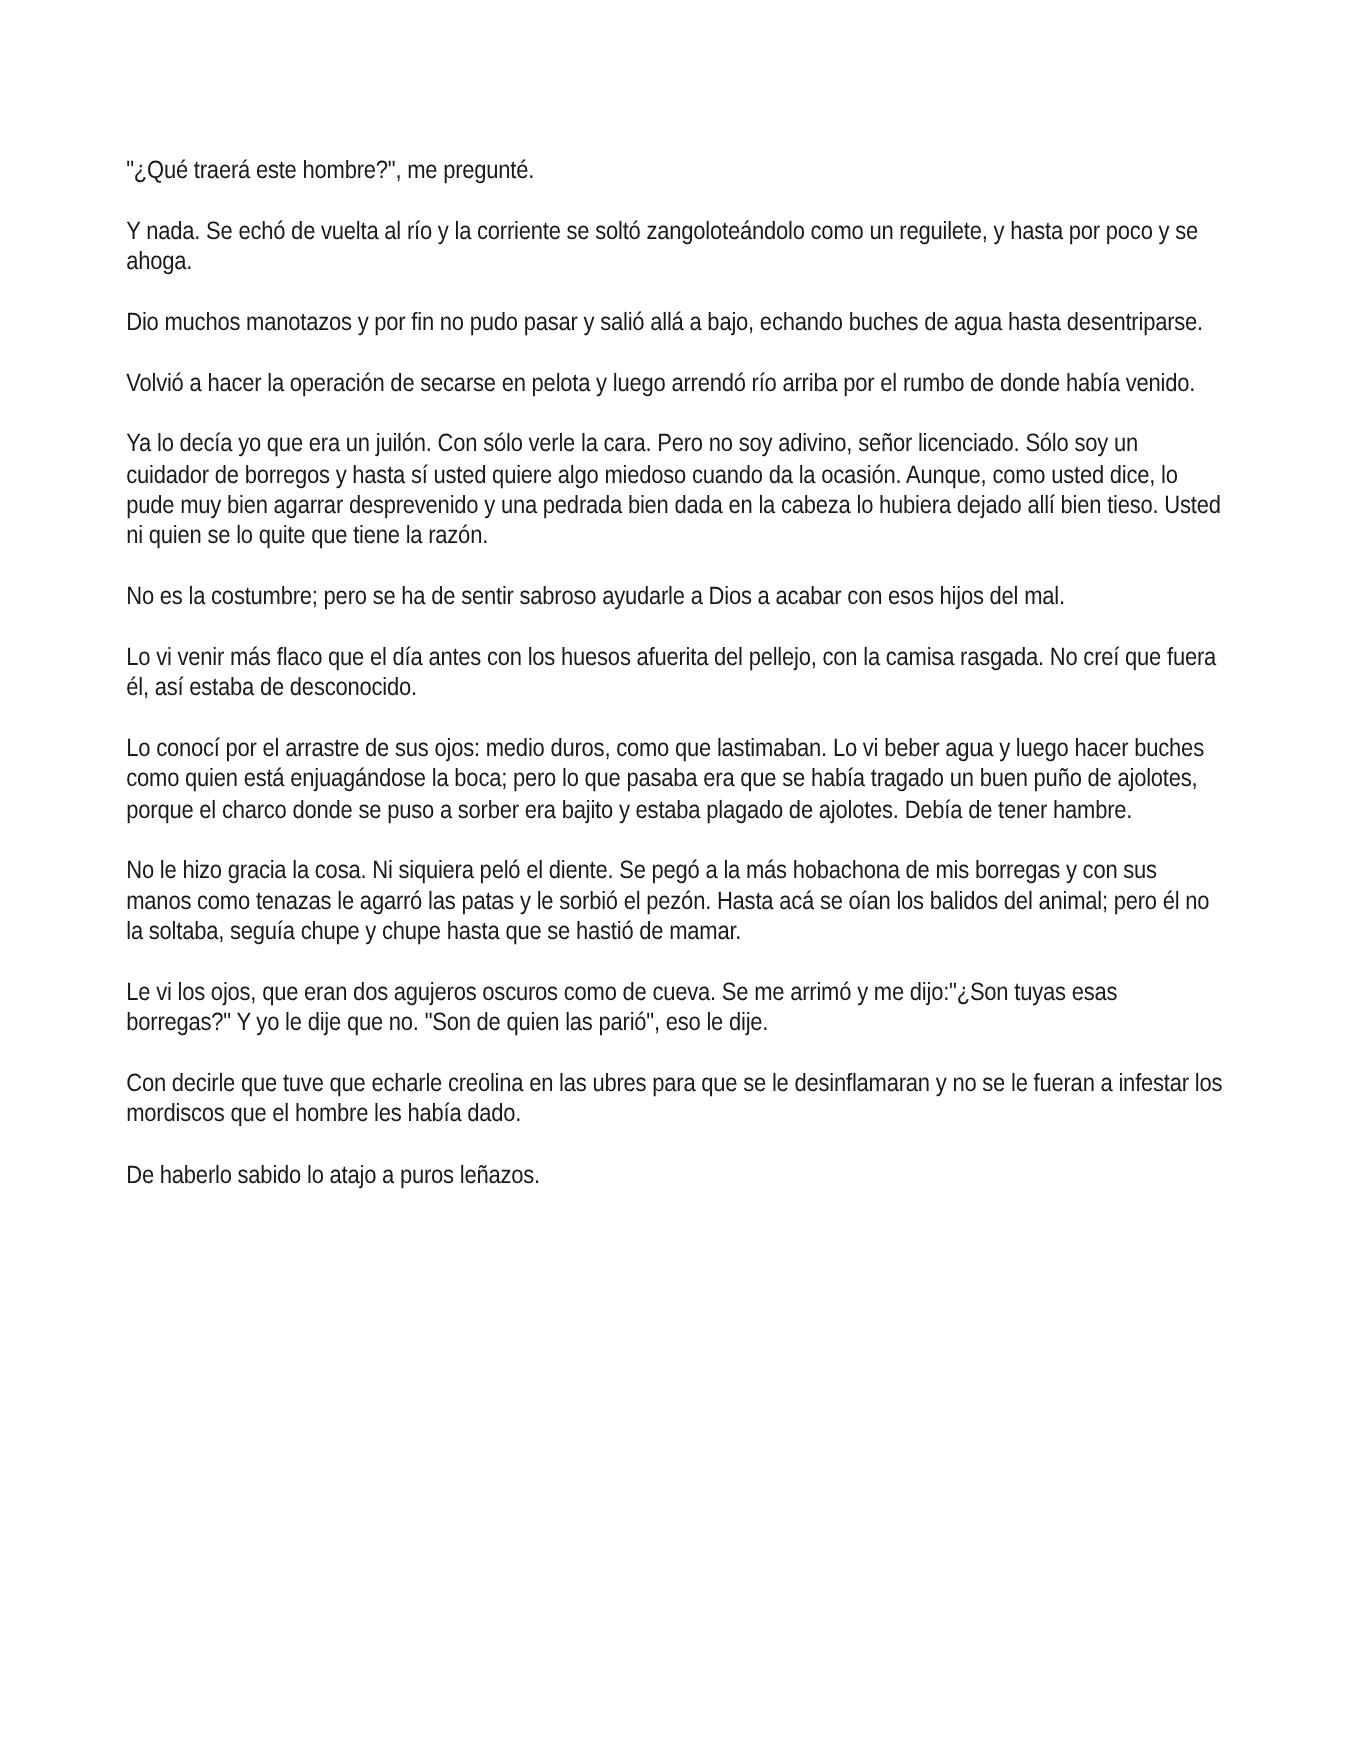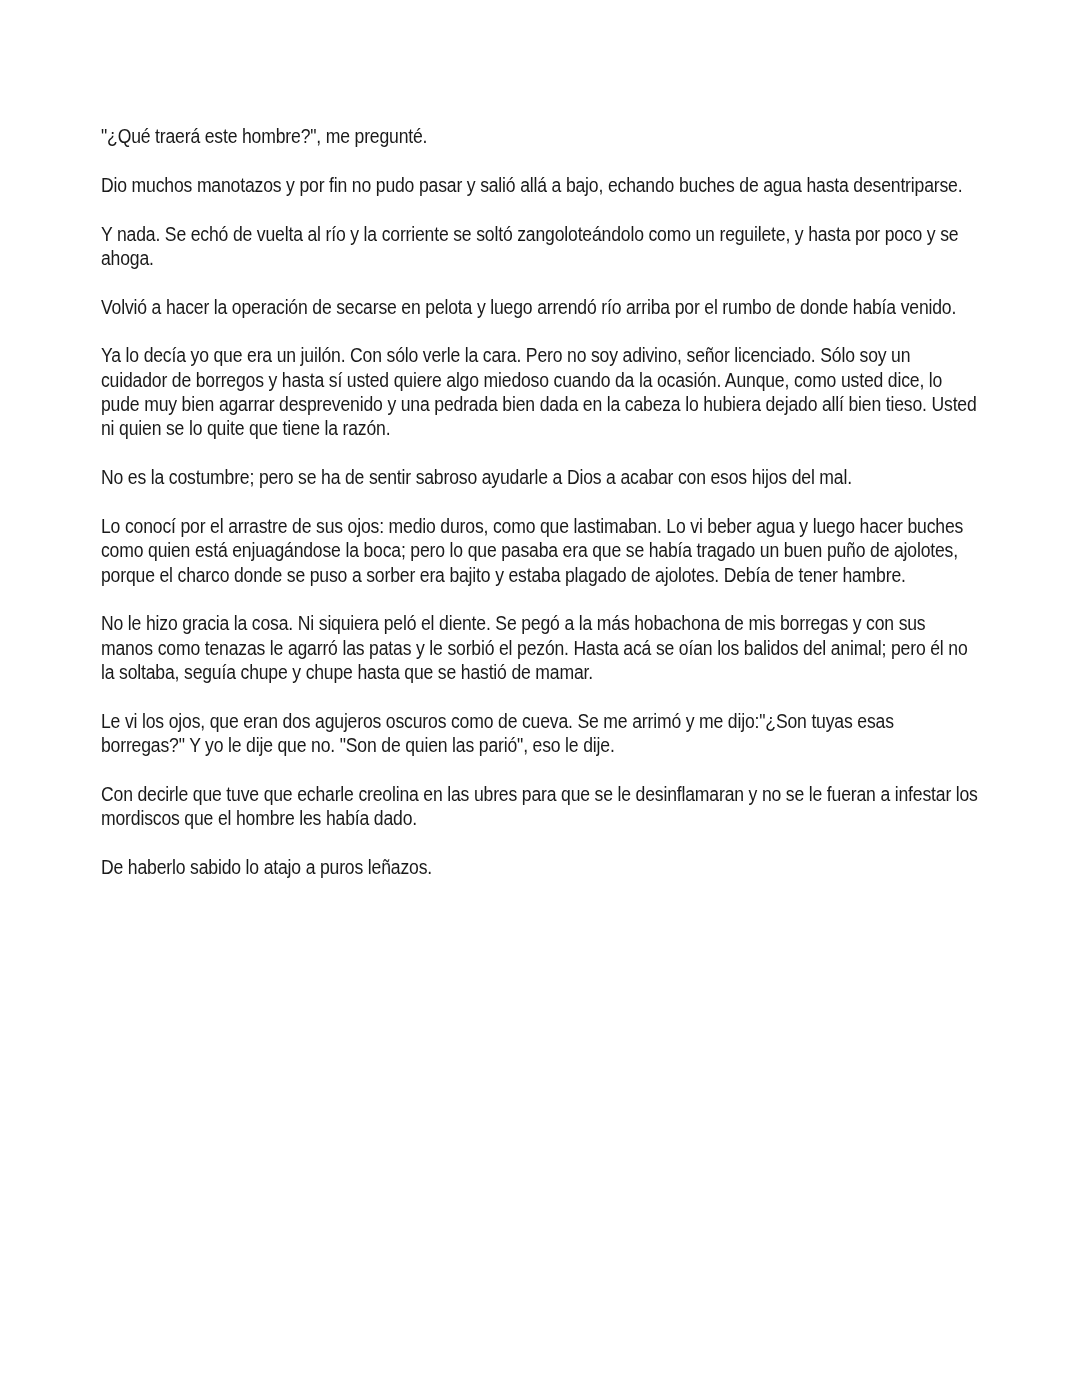--- a/index.html
+++ b/index.html
@@ -38,33 +38,36 @@
     }
   </style>
 </head>
 <body>
 
 <div class="page">
   <p class="para">
       <span class="para-inner">"¿Qué traerá este hombre?", me pregunté.</span>
     </p>
   <p class="para">
-      <span class="para-inner">Dio muchos manotazos y por fin no pudo pasar y salió allá a bajo, echando buches de agua hasta desentriparse.</span>
+      <span class="para-inner">Y nada. Se echó de vuelta al río y la corriente se soltó zangoloteándolo como un reguilete, y hasta por poco y se ahoga.</span>
     </p>
   <p class="para">
-      <span class="para-inner">Y nada. Se echó de vuelta al río y la corriente se soltó zangoloteándolo como un reguilete, y hasta por poco y se ahoga.</span>
+      <span class="para-inner">Dio muchos manotazos y por fin no pudo pasar y salió allá a bajo, echando buches de agua hasta desentriparse.</span>
     </p>
   <p class="para">
       <span class="para-inner">Volvió a hacer la operación de secarse en pelota y luego arrendó río arriba por el rumbo de donde había venido.</span>
     </p>
   <p class="para">
       <span class="para-inner">Ya lo decía yo que era un juilón. Con sólo verle la cara. Pero no soy adivino, señor licenciado. Sólo soy un cuidador de borregos y hasta sí usted quiere algo miedoso cuando da la ocasión. Aunque, como usted dice, lo pude muy bien agarrar desprevenido y una pedrada bien dada en la cabeza lo hubiera dejado allí bien tieso. Usted ni quien se lo quite que tiene la razón.</span>
     </p>
   <p class="para">
       <span class="para-inner">No es la costumbre; pero se ha de sentir sabroso ayudarle a Dios a acabar con esos hijos del mal.</span>
+    </p>
+  <p class="para">
+      <span class="para-inner">Lo vi venir más flaco que el día antes con los huesos afuerita del pellejo, con la camisa rasgada. No creí que fuera él, así estaba de desconocido.</span>
     </p>
   <p class="para">
       <span class="para-inner">Lo conocí por el arrastre de sus ojos: medio duros, como que lastimaban. Lo vi beber agua y luego hacer buches como quien está enjuagándose la boca; pero lo que pasaba era que se había tragado un buen puño de ajolotes, porque el charco donde se puso a sorber era bajito y estaba plagado de ajolotes. Debía de tener hambre.</span>
     </p>
   <p class="para">
       <span class="para-inner">No le hizo gracia la cosa. Ni siquiera peló el diente. Se pegó a la más hobachona de mis borregas y con sus manos como tenazas le agarró las patas y le sorbió el pezón. Hasta acá se oían los balidos del animal; pero él no la soltaba, seguía chupe y chupe hasta que se hastió de mamar.</span>
     </p>
   <p class="para">
       <span class="para-inner">Le vi los ojos, que eran dos agujeros oscuros como de cueva. Se me arrimó y me dijo:"¿Son tuyas esas borregas?" Y yo le dije que no. "Son de quien las parió", eso le dije.</span>
     </p>

